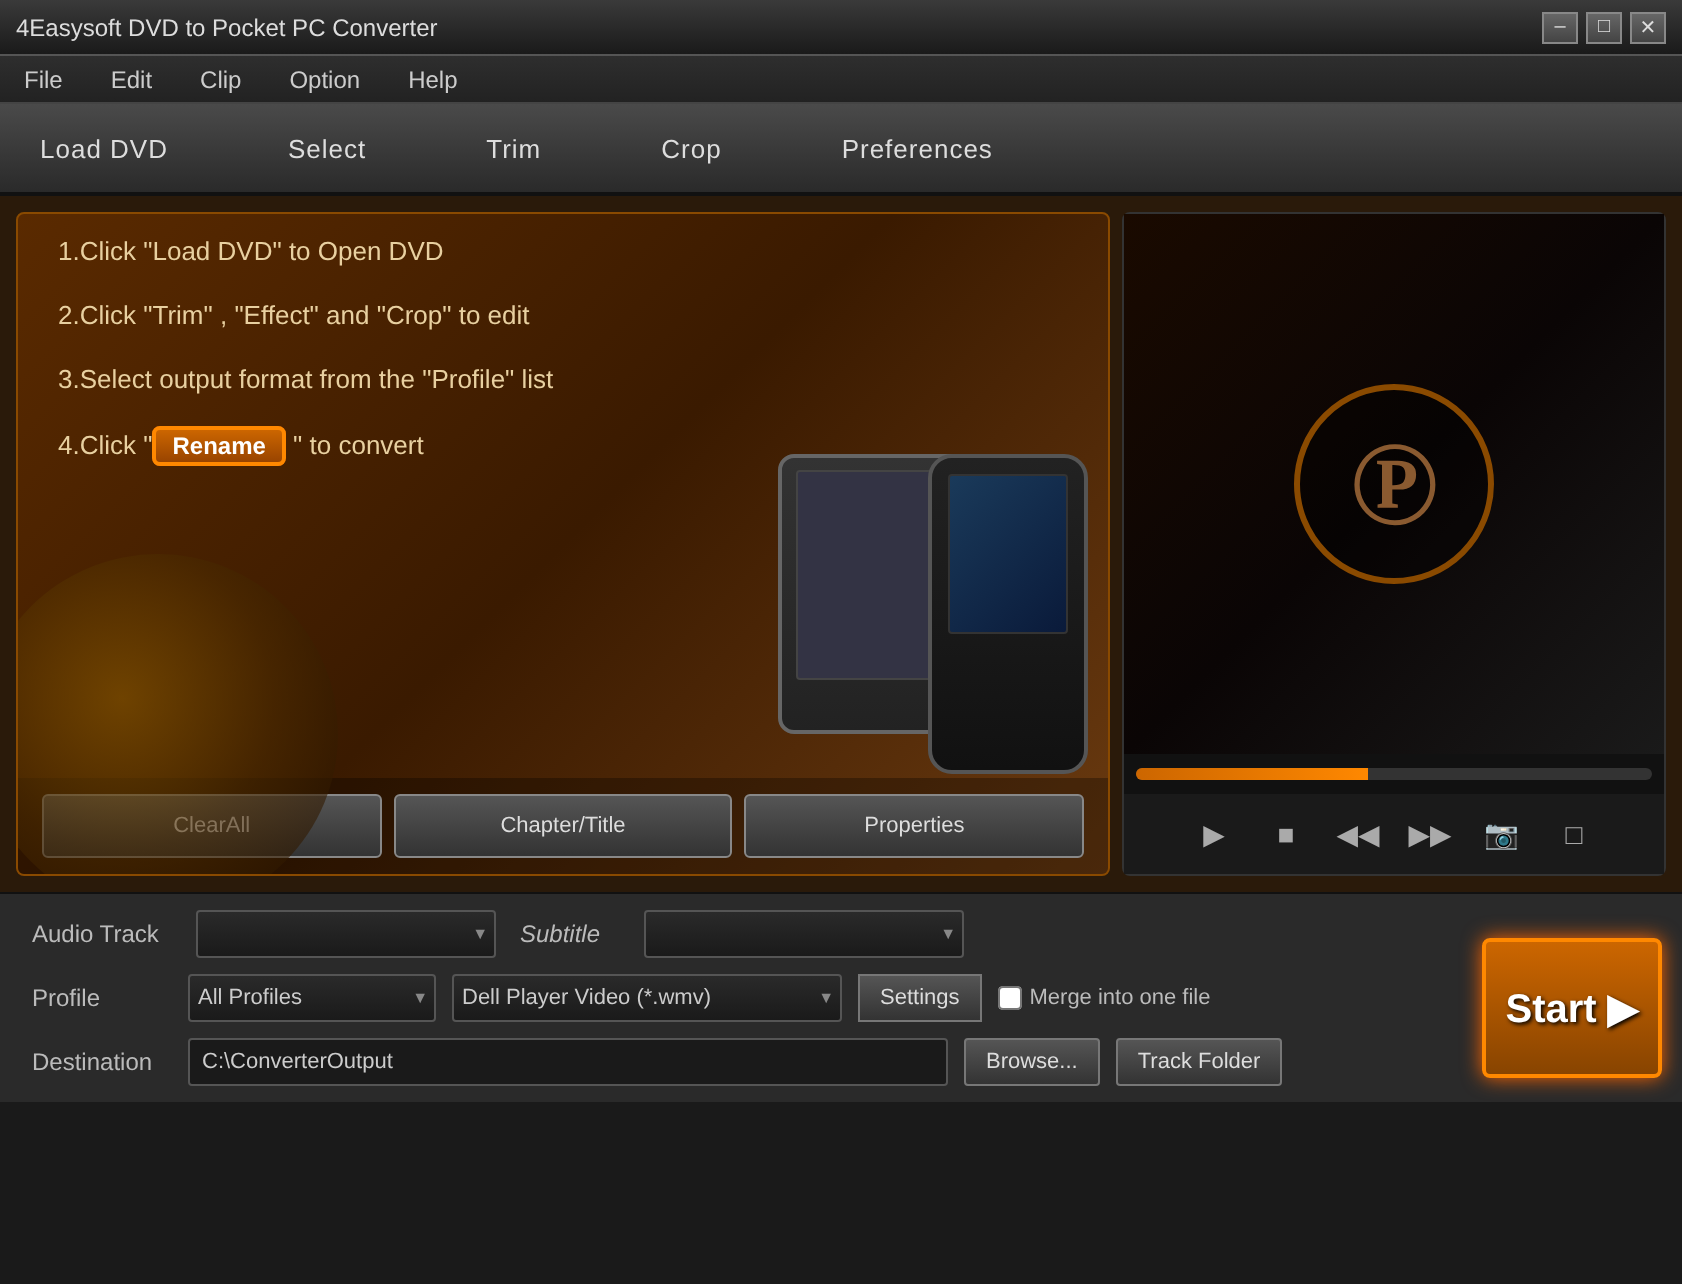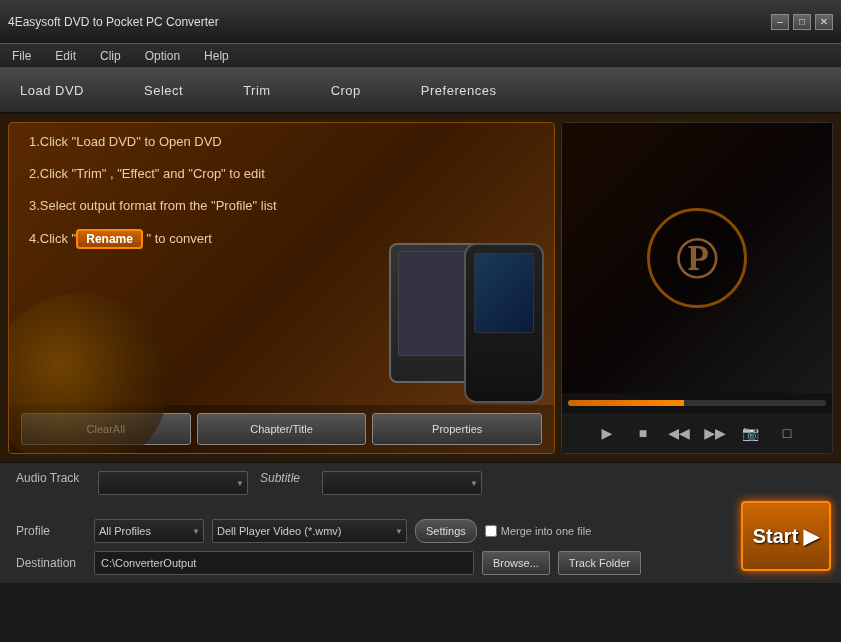--- a/index.html
+++ b/index.html
@@ -8,21 +8,21 @@
       height: 642px;
       background: #1a1a1a;
       font-family: Arial, sans-serif;
       font-size: 12px;
       color: #ccc;
       overflow: hidden;
     }
     
     #title-bar {
       background: linear-gradient(to bottom, #3a3a3a, #1a1a1a);
-      height: 44px;
+      height: 28px;
       display: flex;
       align-items: center;
       justify-content: space-between;
       padding: 0 8px;
       border-bottom: 1px solid #555;
     }
     #title-text {
       color: #ddd;
       font-size: 12px;
     }
@@ -281,22 +281,23 @@
       border-radius: 3px;
     }
     
     #bottom-area {
       background: #2a2a2a;
       padding: 8px 16px;
       border-top: 1px solid #111;
     }
     #row-audio-sub {
       display: flex;
+      align-items: center;
       gap: 12px;
-      margin-bottom: 24px;
+      margin-bottom: 8px;
     }
     .label-text {
       color: #bbb;
       font-size: 12px;
       min-width: 70px;
     }
     .dropdown {
       height: 24px;
       background: linear-gradient(to bottom, #2a2a2a, #1a1a1a);
       border: 1px solid #555;
@@ -307,31 +308,31 @@
       cursor: pointer;
     }
     #audio-dropdown { width: 150px; }
     #subtitle-dropdown { width: 160px; }
     #row-profile {
       display: flex;
       align-items: center;
       gap: 8px;
       margin-bottom: 8px;
     }
-    #profile-left-dropdown { width: 110px; }
+    #profile-left-dropdown { width: 124px; }
     #profile-right-dropdown { width: 195px; }
     .settings-btn {
       height: 24px;
       padding: 0 10px;
       background: linear-gradient(to bottom, #555, #333);
       border: 1px solid #777;
       color: #ddd;
       font-size: 11px;
       cursor: pointer;
-      border-radius: 10px;
+      border-radius: 0;
     }
     .merge-label {
       display: flex;
       align-items: center;
       gap: 4px;
       color: #bbb;
       font-size: 11px;
       cursor: pointer;
     }
     .merge-checkbox {

